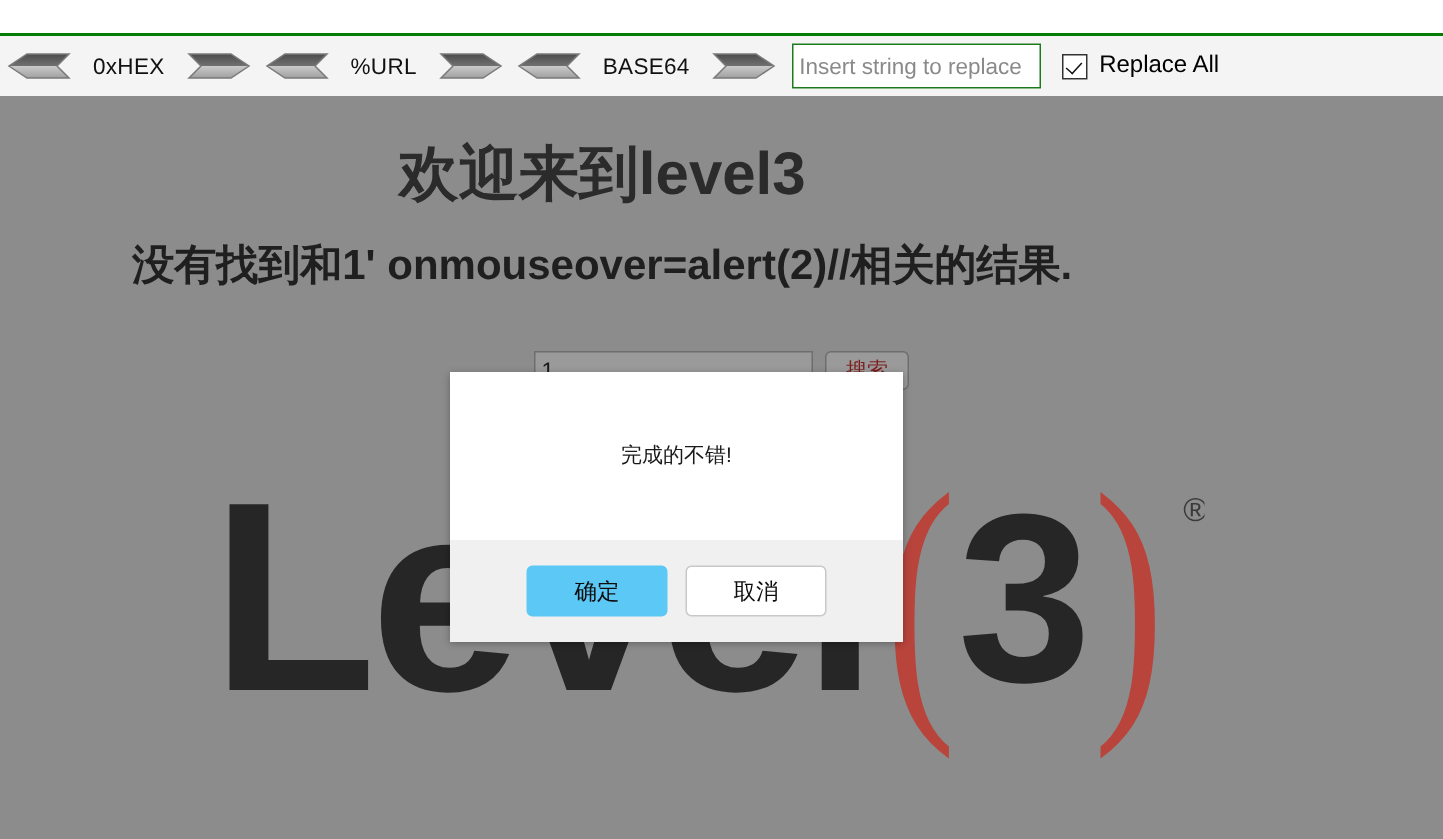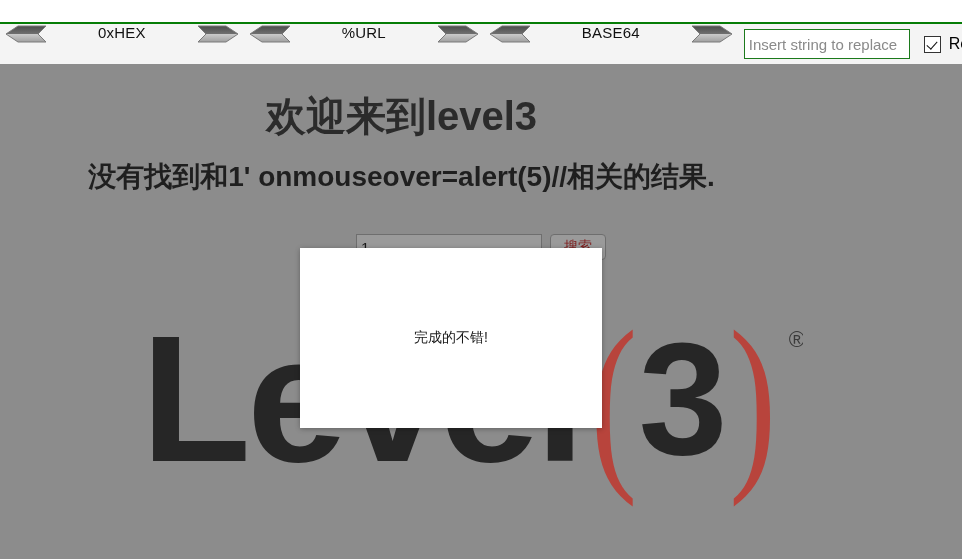--- a/index.html
+++ b/index.html
@@ -35,25 +35,24 @@
     height: 40px;
     background: #f4f4f4;
     display: flex;
     align-items: center;
     box-sizing: border-box;
     overflow: hidden;
   }
 
   .codec-group {
     display: flex;
-    align-items: flex-start;
+    align-items: center;
     flex: none;
     height: 40px;
     padding: 0 4px;
-    gap: 36px;
   }
 
   .arrow-btn {
     width: 44px;
     height: 20px;
     flex: none;
     cursor: pointer;
     display: block;
   }
 
@@ -381,21 +380,21 @@
   <div class="replace-all-wrap">
     <span class="cbox"></span>
     <span class="replace-all-label">Replace All</span>
   </div>
 
 </div>
 
 <div id="page-body">
 
   <h1 id="heading-main">欢迎来到level3</h1>
-  <h2 id="heading-sub">没有找到和1' onmouseover=alert(5)//相关的结果.</h2>
+  <h2 id="heading-sub">没有找到和1' onmouseover=alert(2)//相关的结果.</h2>
 
   <div id="search-form">
     <input id="search-field" type="text" placeholder="" value="1" style="">
     <button id="search-submit">搜索</button>
   </div>
 
   <div id="logo-wrap">
     <div id="logo-inner">
       <span id="logo-word">Level</span>
       <span class="paren">(</span>
@@ -403,13 +402,17 @@
       <span class="paren">)</span>
       <span id="logo-reg">®</span>
     </div>
   </div>
 </div>
 
 <div id="dialog">
   <div id="dialog-body">
     <div id="dialog-message">完成的不错!</div>
   </div>
+  <div id="dialog-footer">
+    <button class="dlg-btn" id="dialog-confirm">确定</button>
+    <button class="dlg-btn" id="dialog-cancel">取消</button>
+  </div>
 </div>
 
 </body></html>

